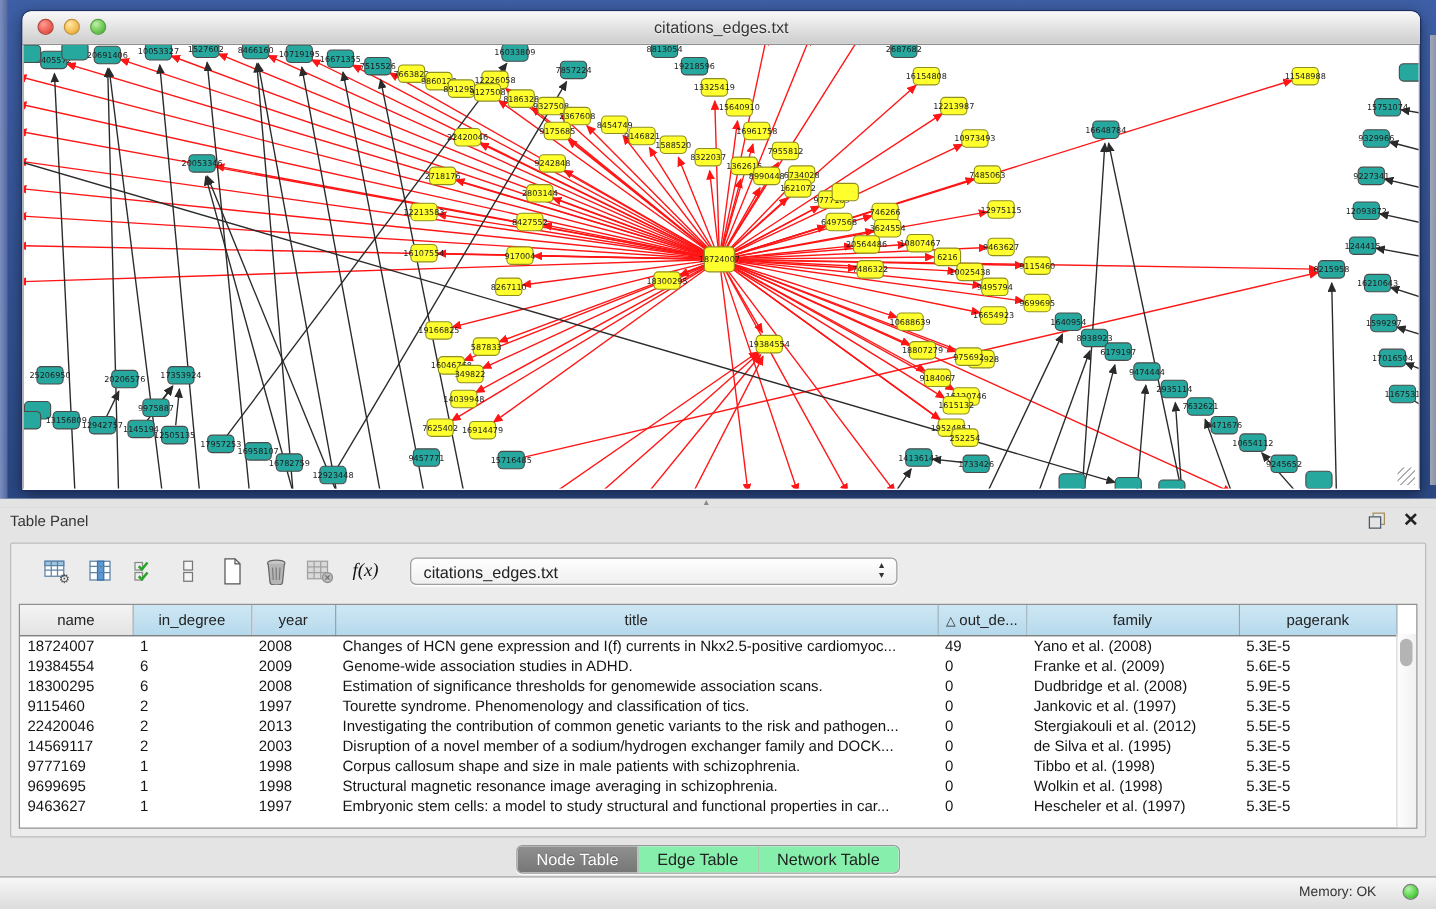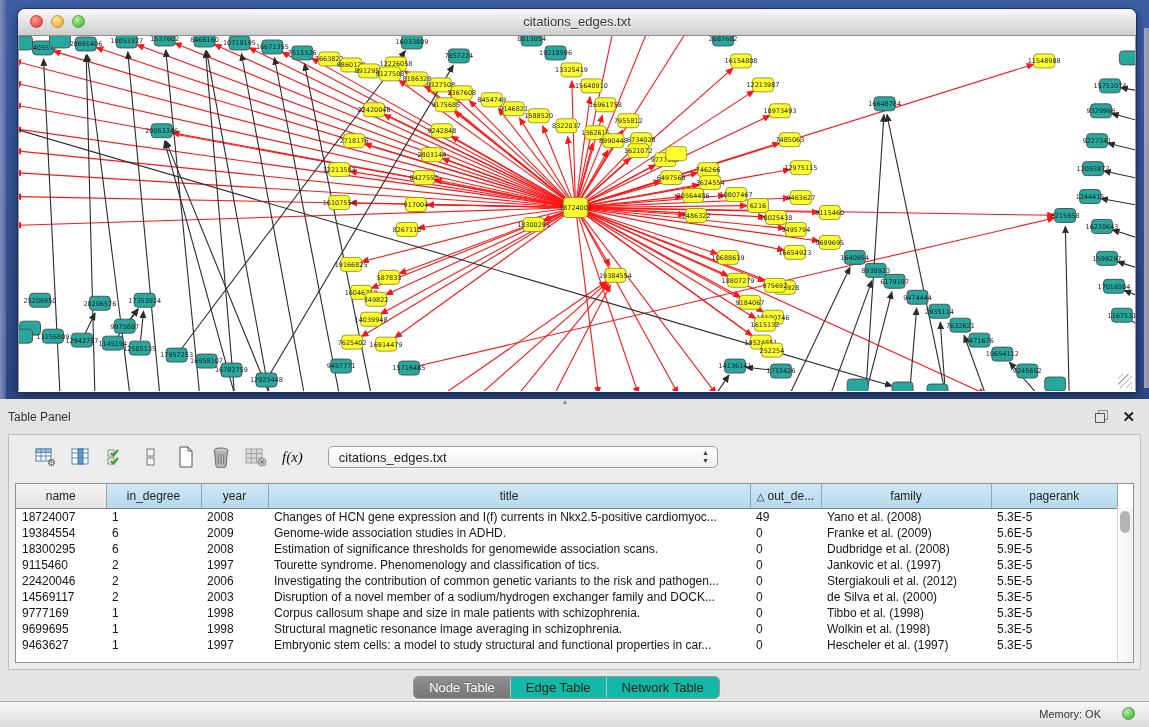--- a/index.html
+++ b/index.html
@@ -91,21 +91,21 @@
     overflow:hidden;white-space:nowrap;text-overflow:clip;
   }
   .sort-tri{font-size:10px;margin-right:3px;}
   #vscroll{
     position:absolute;right:0;top:23px;bottom:0;width:15px;
     background:linear-gradient(90deg,#fdfdfd,#f1f1f1);border-left:1px solid #d8d8d8;
   }
   #vthumb{position:absolute;left:2px;top:4px;width:10px;height:22px;border-radius:6px;background:#b4b4b4;}
   #tabbar{position:absolute;left:0;right:16px;bottom:3px;height:26px;display:flex;justify-content:center;align-items:flex-end;margin-top:44px;}
   #segmented{display:flex;border:1px solid #989898;border-radius:5px;overflow:hidden;background:#fff;box-shadow:0 1px 1px rgba(255,255,255,.9);}
-  .seg{padding:3px 15px;font-size:13px;color:#222;border-left:1px solid #bcbcbc;background:#14b8a6;}
+  .seg{padding:3px 15px;font-size:13px;color:#222;border-left:1px solid #bcbcbc;background:#86efac;}
   .seg:first-child{border-left:none;}
   .seg.active{background:linear-gradient(#909090,#767676);color:#fff;text-shadow:0 -1px 0 rgba(0,0,0,.25);}
   
   #status-bar{
     position:absolute;left:0;bottom:0;width:1149px;height:25px;
     background:linear-gradient(#f7f7f7,#dcdcdc);border-top:1px solid #a8a8a8;
   }
   #memory{position:absolute;right:48px;top:6px;font-size:11px;color:#333;}
   #memory-dot{
     position:absolute;right:14px;top:5px;width:13px;height:13px;border-radius:50%;
@@ -927,33 +927,33 @@
               <td>2</td>
               <td>1997</td>
               <td>Tourette syndrome. Phenomenology and classification of tics.</td>
               <td>0</td>
               <td>Jankovic et al. (1997)</td>
               <td>5.3E-5</td>
             </tr>
             <tr>
               <td>22420046</td>
               <td>2</td>
-              <td>2006</td>
+              <td>2013</td>
               <td>Investigating the contribution of common genetic variants to the risk and pathogen...</td>
               <td>0</td>
               <td>Stergiakouli et al. (2012)</td>
               <td>5.5E-5</td>
             </tr>
             <tr>
               <td>14569117</td>
               <td>2</td>
               <td>2003</td>
               <td>Disruption of a novel member of a sodium/hydrogen exchanger family and DOCK...</td>
               <td>0</td>
-              <td>de Silva et al. (2000)</td>
+              <td>de Silva et al. (1995)</td>
               <td>5.3E-5</td>
             </tr>
             <tr>
               <td>9777169</td>
               <td>1</td>
               <td>1998</td>
               <td>Corpus callosum shape and size in male patients with schizophrenia.</td>
               <td>0</td>
               <td>Tibbo et al. (1998)</td>
               <td>5.3E-5</td>

